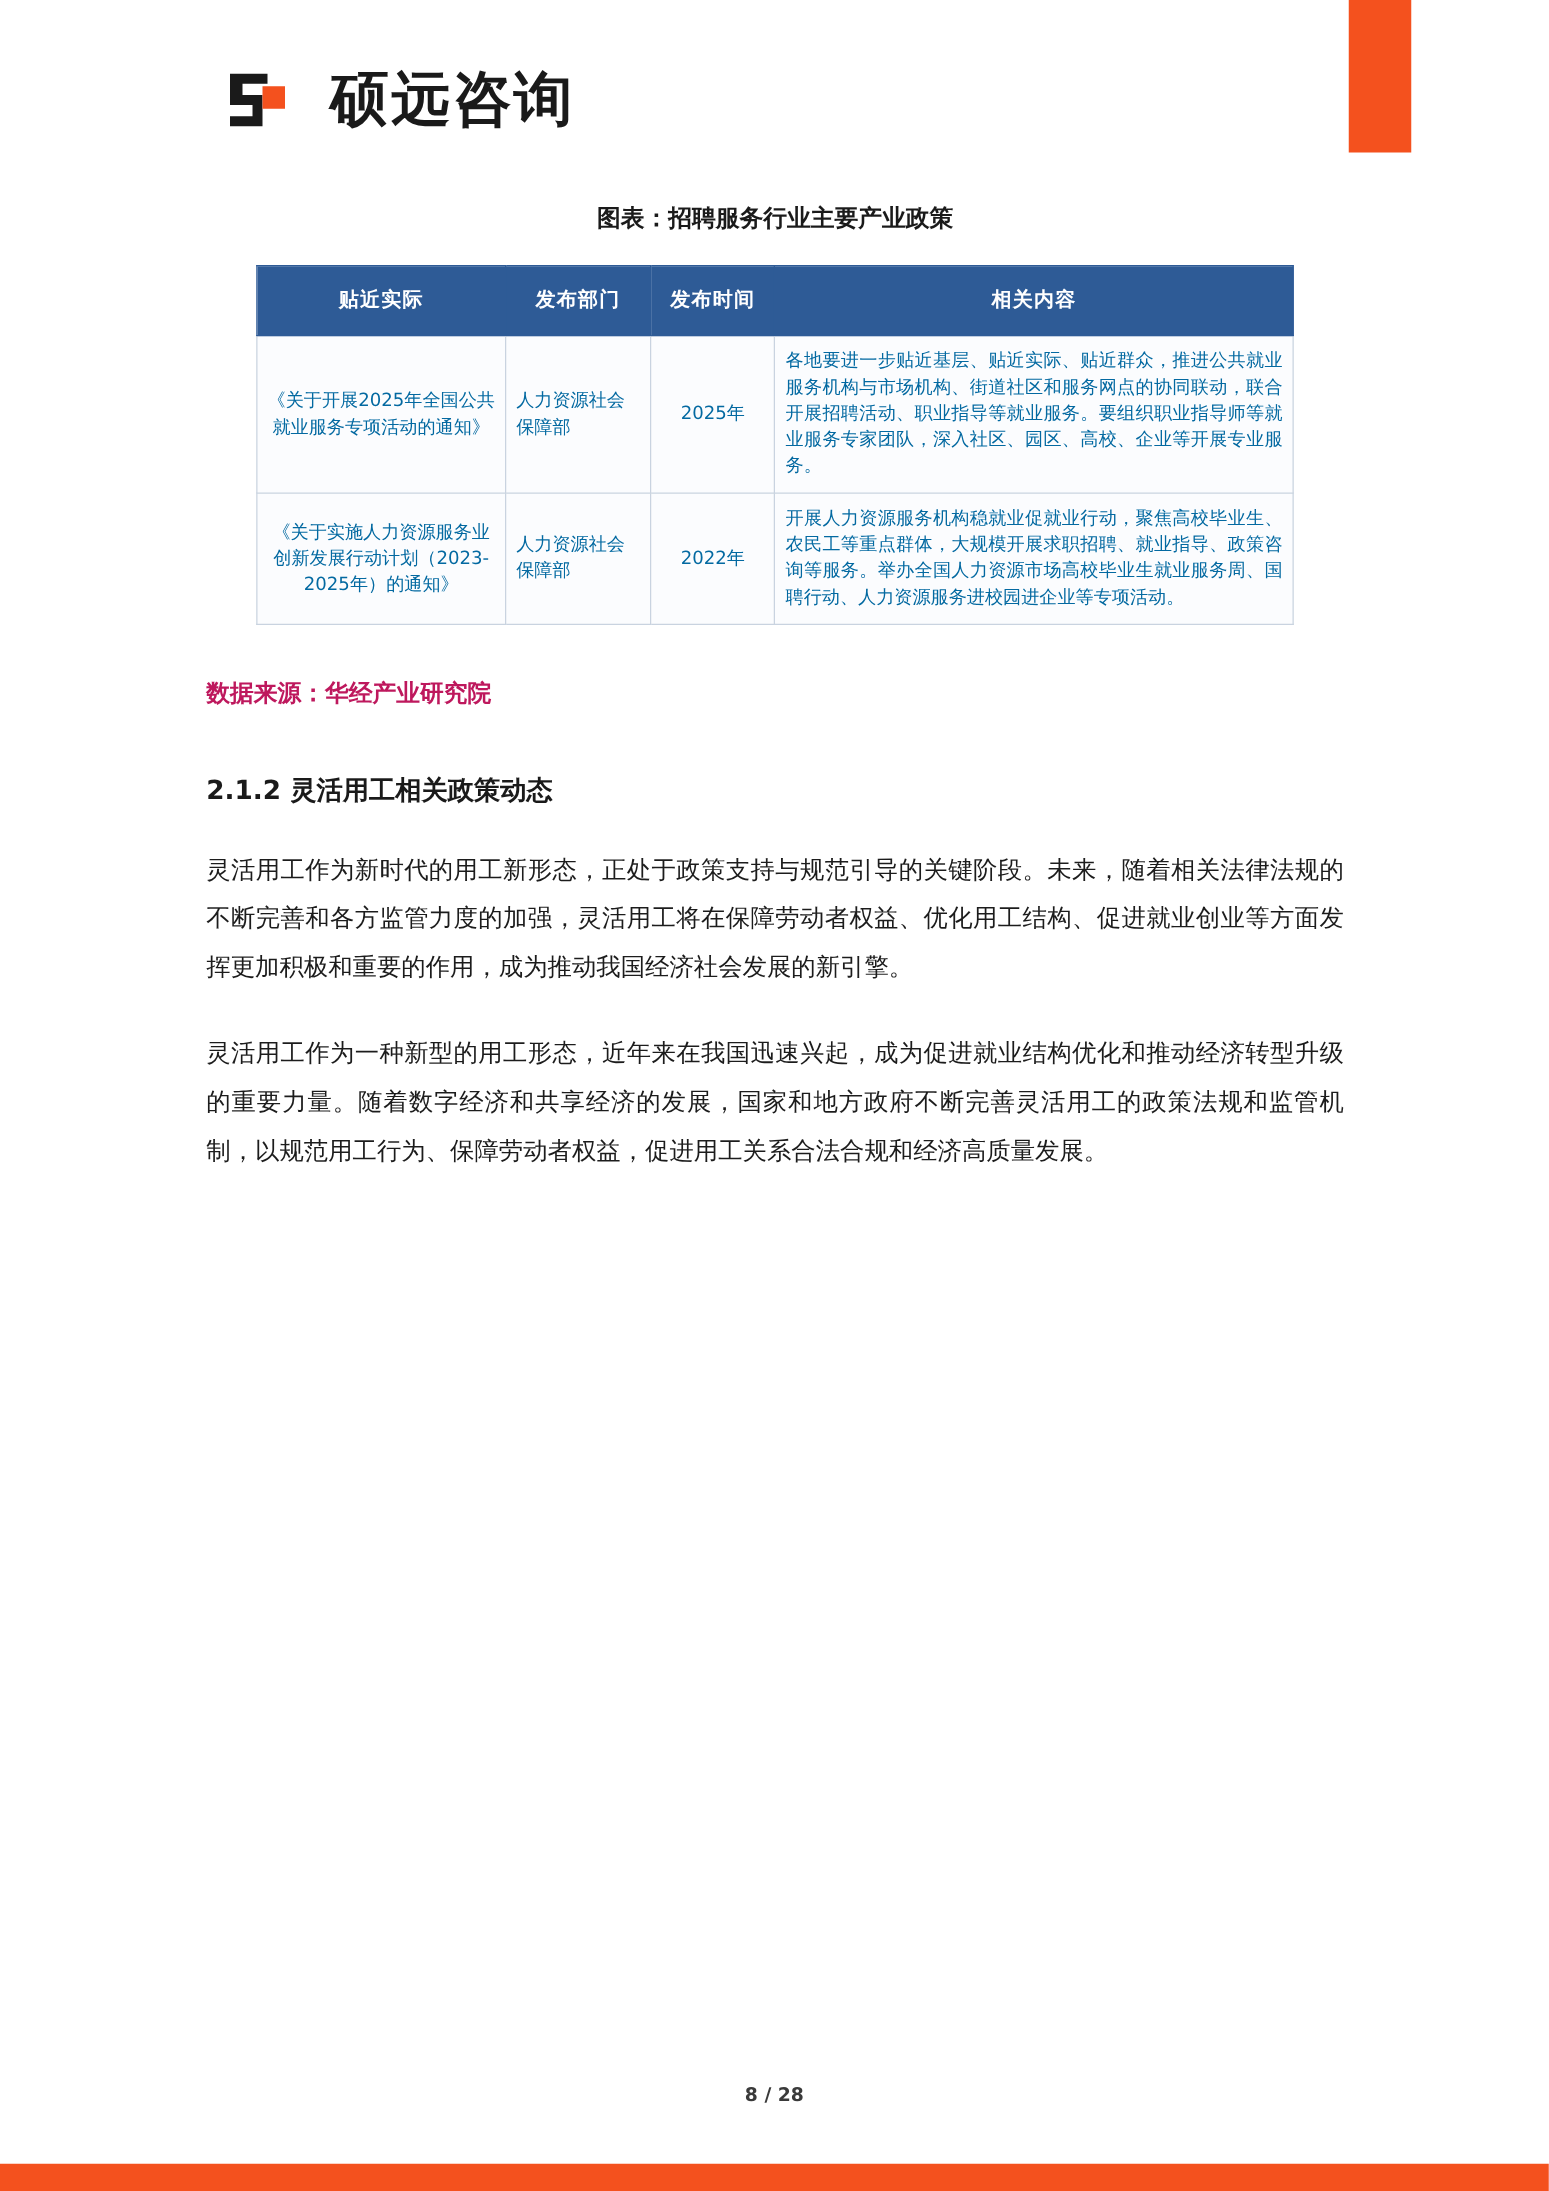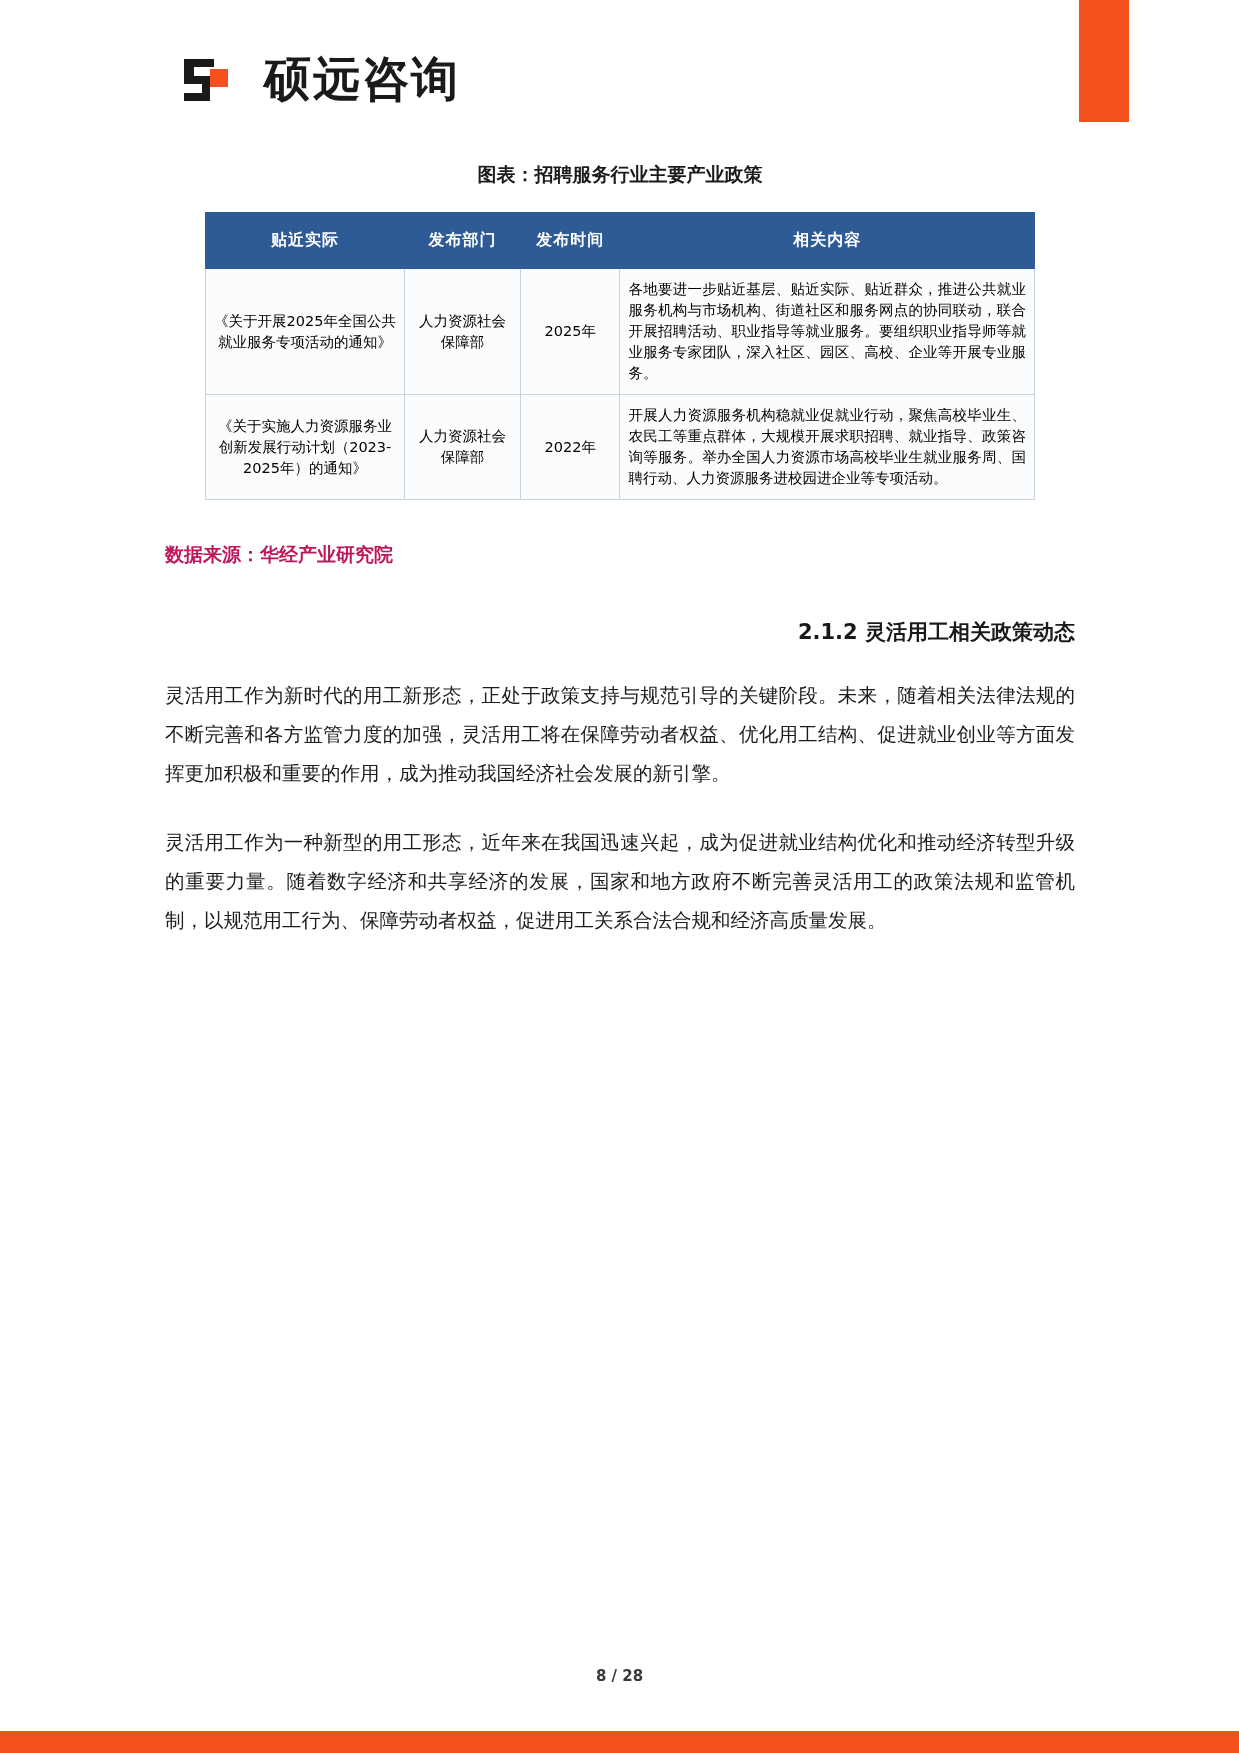--- a/index.html
+++ b/index.html
@@ -88,32 +88,32 @@
     font-size: 16px;
     font-weight: bold;
     padding: 17px 4px;
     border: 1px solid #2e5b96;
     text-align: center;
     letter-spacing: 1px;
   }
   table.policy-table td {
     border: 1px solid #c9d3e0;
     font-size: 14.5px;
-    color: #000000;
+    color: #0369a1;
     vertical-align: middle;
     padding: 10px 8px;
     line-height: 1.45;
     background: #fbfcfe;
   }
   td.c-name {
     text-align: center;
     font-size: 14.5px;
   }
   td.c-dept {
-    text-align: center;
+    text-align: left;
   }
   td.c-date {
     text-align: center;
   }
   td.c-content {
     text-align: justify;
     line-height: 1.5;
   }
   col.w-name   { width: 24%; }
   col.w-dept   { width: 14%; }
@@ -127,21 +127,20 @@
     color: #be185d;
     font-family: "DejaVu Sans", sans-serif;
   }
 
   .section-heading {
     margin-top: 50px;
     font-size: 21px;
     font-weight: bold;
     color: #1a1a1a;
     font-family: "DejaVu Sans", sans-serif;
-    text-align: right;
   }
 
   .body-para {
     margin-top: 30px;
     font-size: 19.5px;
     line-height: 2.0;
     color: #1c1c1c;
     text-align: justify;
     font-family: "DejaVu Sans", sans-serif;
   }

